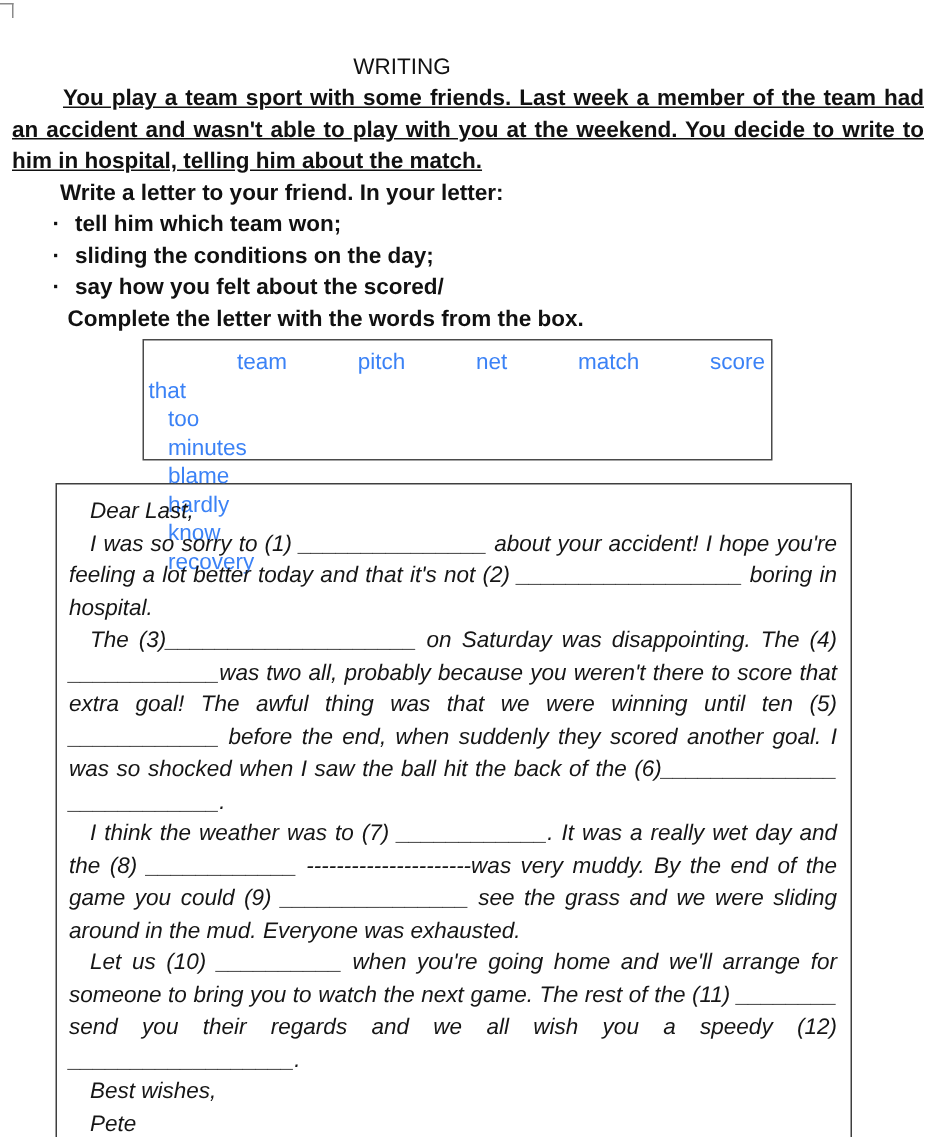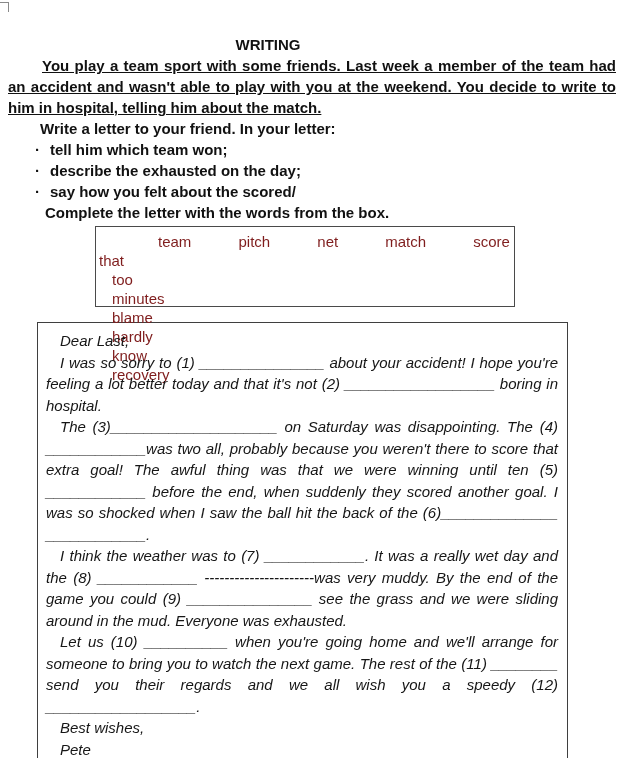--- a/index.html
+++ b/index.html
@@ -29,21 +29,21 @@
   }
   
   .top-block {
     font-size: 15px;
     font-weight: bold;
     line-height: 21px;
     color: #111;
   }
   .page-title {
     font-size: 15px;
-    font-weight: bold;
+    font-weight: normal;
     text-align: center;
     width: 520px;
     line-height: 21px;
   }
   .intro { text-indent: 34px; text-align: justify; padding-right: 2px; text-decoration: underline; }
   .task-line { text-indent: 32px; }
   .bullet-list { list-style: none; }
   .bullet-list li {
     position: relative;
     padding-left: 42px;
@@ -63,21 +63,21 @@
     width: 420px;
     height: 81px;
     margin: 3px 0 0 87px;
     border: 1px solid #4a4a4a;
     font-size: 15px;
     font-weight: normal;
     line-height: 19px;
     display: flex;
     flex-direction: column;
     padding: 5px 2px 16px 2px;
-    color: #7f1d1d;
+    color: #3b82f6;
   }
   .word-row-1 {
     display: flex;
     justify-content: space-between;
     padding: 0 2px 0 60px;
   }
   .word-hear { padding-left: 1px; }
   .word-row-2 {
     display: flex;
     justify-content: space-between;
@@ -107,21 +107,21 @@
 <div class="page">
 
   <div class="corner-artifact"></div>
 
   <div class="top-block">
     <div class="page-title">WRITING</div>
     <p class="intro">You play a team sport with some friends. Last week a member of the team had an accident and wasn't able to play with you at the weekend. You decide to write to him in hospital, telling him about the match.</p>
     <p class="task-line">Write a letter to your friend. In your letter:</p>
     <ul class="bullet-list">
         <li>tell him which team won;</li>
-        <li>describe the exhausted on the day;</li>
+        <li>sliding the conditions on the day;</li>
         <li>say how you felt about the scored/</li>
       </ul>
     <p class="complete-line">Complete the letter with the words from the box.</p>
   </div>
 
   <div class="word-box">
     <div class="word-row-1">
         <span>team</span>
         <span>pitch</span>
         <span>net</span>

